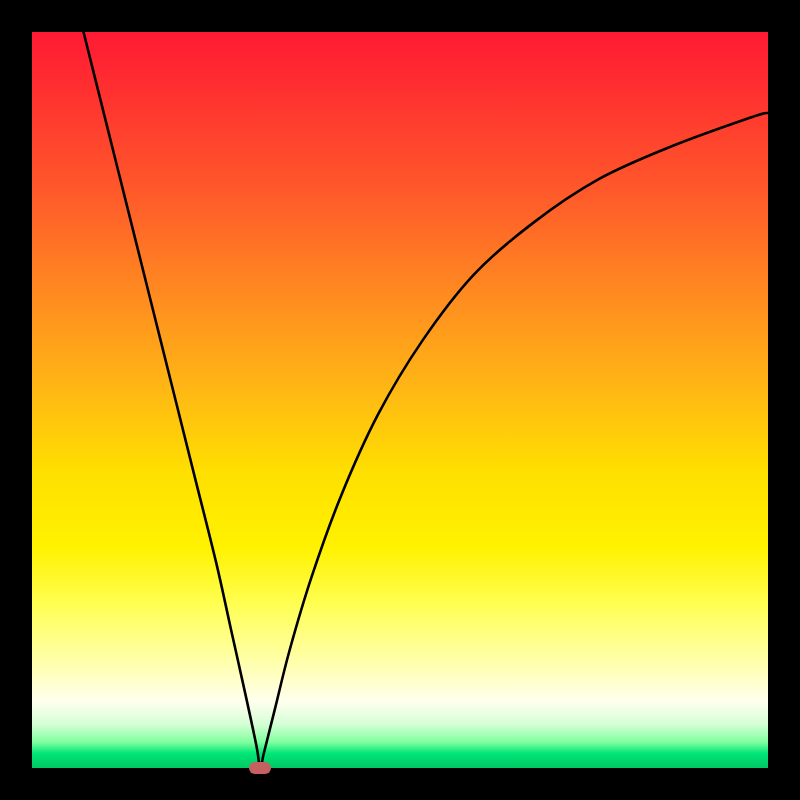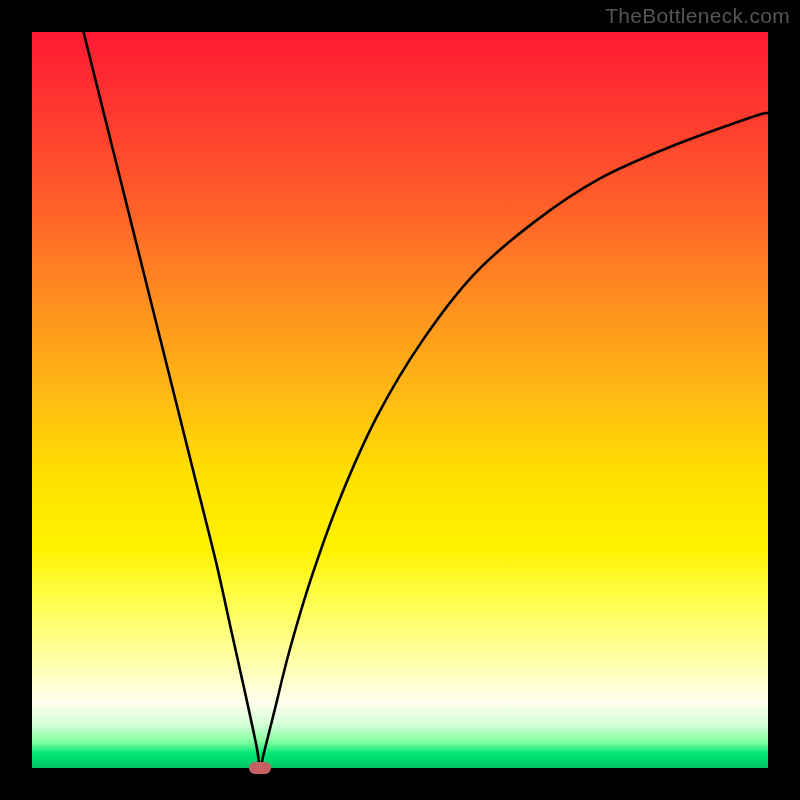--- a/index.html
+++ b/index.html
@@ -69,21 +69,20 @@
     border-radius: 6px;
     background: #c76060;
     transform: translate(-50%, -50%);
   }
 </style>
 </head>
 <body>
 
 <div class="wrap">
 
-  <div class="attribution">TheBottleneck.com</div>
 
   <div class="plot-frame">
     <div class="gradient"></div>
 
     <svg class="curve" viewBox="0 0 736 736" preserveAspectRatio="none">
       <path id="curve-path" fill="none" stroke="#000" stroke-width="2.6" stroke-linecap="round" stroke-linejoin="round" d="M 51.52,0 C 55.2,14.720000000000008 66.24000000000001,58.88000000000005 73.60000000000001,88.32000000000005 C 80.96000000000001,117.76000000000005 88.32000000000001,147.2 95.68,176.64 C 103.04,206.07999999999998 110.4,235.51999999999998 117.76,264.96 C 125.12,294.4 132.48000000000002,323.84 139.84,353.28 C 147.2,382.71999999999997 154.56,412.15999999999997 161.92,441.59999999999997 C 169.27999999999997,471.03999999999996 177.86666666666667,504.15999999999997 184,529.92 C 190.13333333333333,555.68 193.81333333333336,574.0799999999999 198.72000000000003,596.16 C 203.6266666666667,618.24 209.14666666666668,642.7733333333333 213.44,662.4 C 217.73333333333332,682.0266666666666 222.02666666666664,701.6533333333333 224.48,713.92 C 226.93333333333334,726.1866666666666 226.93333333333334,734.7733333333333 228.16,736 C 229.38666666666666,737.2266666666667 229.38666666666666,731.0933333333332 231.84,721.28 C 234.29333333333335,711.4666666666667 238.5866666666667,694.2933333333333 242.88000000000002,677.12 C 247.17333333333335,659.9466666666667 251.46666666666664,640.32 257.59999999999997,618.24 C 263.7333333333333,596.16 271.09333333333336,570.4 279.68,544.64 C 288.26666666666665,518.88 298.08000000000004,490.6666666666667 309.12,463.68 C 320.15999999999997,436.6933333333333 332.4266666666666,408.48 345.91999999999996,382.72 C 359.4133333333333,356.96000000000004 374.1333333333334,332.4266666666667 390.08000000000004,309.12 C 406.0266666666667,285.81333333333333 423.2,262.50666666666666 441.59999999999997,242.88 C 459.99999999999994,223.25333333333333 479.62666666666667,207.3066666666667 500.48,191.36 C 521.3333333333334,175.41333333333333 543.4133333333334,160.07999999999993 566.72,147.19999999999993 C 590.0266666666666,134.31999999999994 614.5600000000001,124.5066666666667 640.32,114.08000000000004 C 666.08,103.65333333333338 705.3333333333333,90.15999999999998 721.28,84.63999999999999 C 737.2266666666667,79.11999999999999 733.5466666666666,81.57333333333337 736,80.96000000000004"></path>
     </svg>
 
     <div id="min-marker" class="marker" style="left: 228.16px; top: 736px;"></div>
   </div>

